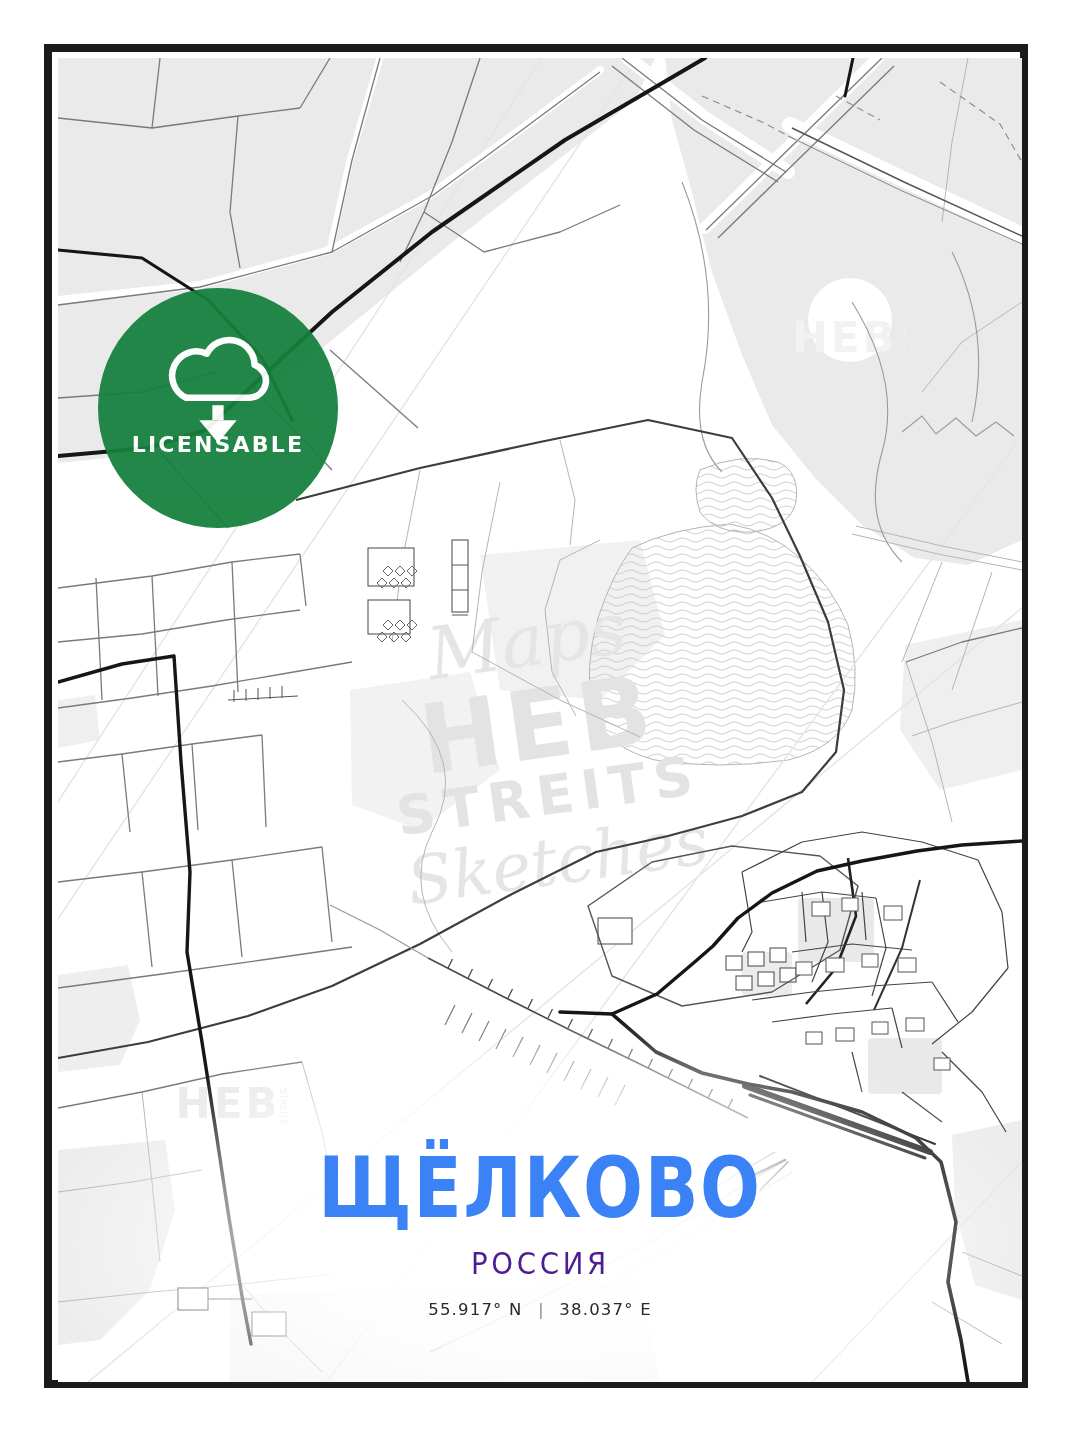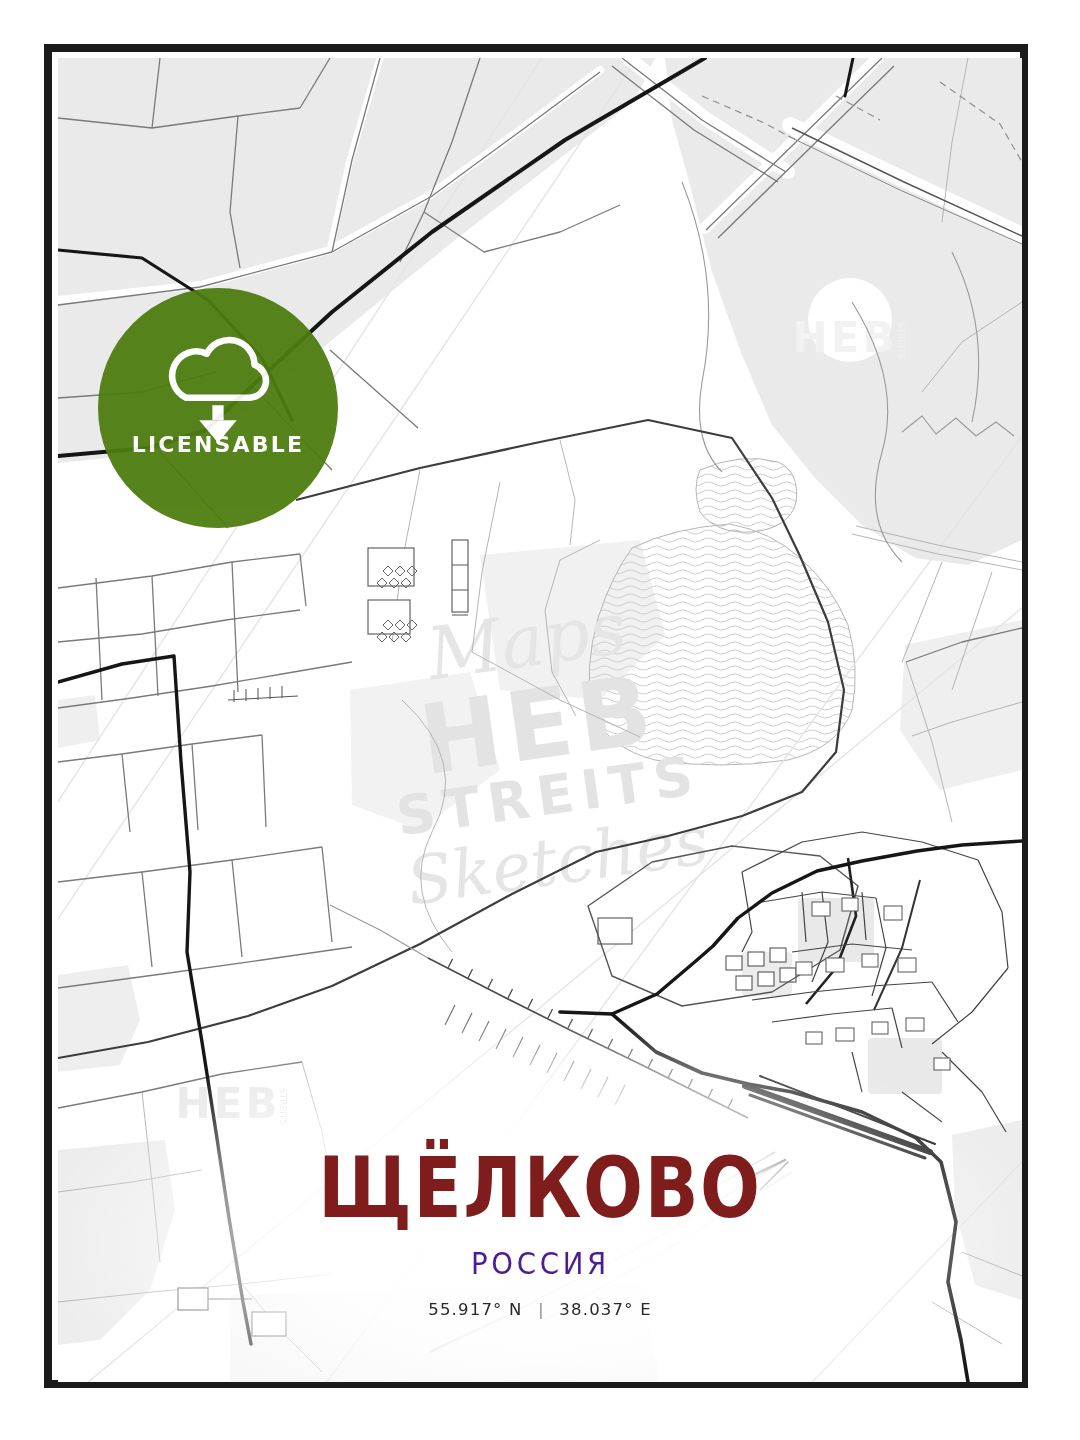--- a/index.html
+++ b/index.html
@@ -13,21 +13,21 @@
   .badge{position:absolute;left:98px;top:288px;width:240px;height:240px;border-radius:50%;
        opacity:.94;display:flex;flex-direction:column;align-items:center;}
   .badge-label{margin-top:144px;color:#ffffff;font-weight:bold;font-size:22px;letter-spacing:2.2px;
        text-align:center;white-space:nowrap;}
   .badge-icon{position:absolute;left:45px;top:16px;}
   
   .title-fade{position:absolute;left:58px;top:1020px;width:964px;height:362px;pointer-events:none;
       background:
         radial-gradient(ellipse 500px 230px at 50% 62%, rgba(255,255,255,.97) 0%, rgba(255,255,255,.88) 45%, rgba(255,255,255,0) 100%),
         radial-gradient(ellipse 330px 130px at 50% 40%, rgba(255,255,255,.85) 0%, rgba(255,255,255,0) 100%);}
-  .title-block{position:absolute;left:58px;width:964px;text-align:center;color:#7f1d1d;}
+  .title-block{position:absolute;left:58px;width:964px;text-align:center;color:#3b82f6;}
   .city-title{top:1146px;font-size:84px;font-weight:bold;line-height:1;}
   .city-title .scale{display:inline-block;transform:scaleX(.84);transform-origin:center;letter-spacing:2px;white-space:nowrap;}
   .country{top:1246px;font-size:30px;letter-spacing:4px;color:#4c1d95;}
   .country .scale{display:inline-block;transform:scaleX(.92);transform-origin:center;white-space:nowrap;}
   .coords{top:1300px;font-size:16.5px;letter-spacing:1.2px;color:#2a2a2a;}
   .coords .sep{display:inline-block;margin:0 15px;color:#444;transform:scaleX(.6);}
 </style>
 </head>
 <body>
 
@@ -260,21 +260,21 @@
     <path d="M750,1095 L925,1158" stroke-width="3"></path>
     <path d="M760,1076 L935,1144" stroke-width="2"></path>
     <path d="M785,1160 L748,1178" stroke-width="2.5"></path>
     <path d="M788,1162 L760,1190" stroke-width="1.5"></path>
   </g>
 </svg>
 </div>
 
 <div class="title-fade"></div>
 
-<div class="badge" style="background:#4d7c0f;">
+<div class="badge" style="background:#15803d;">
   <svg class="badge-icon" width="150" height="150" viewBox="0 0 160 160">
     <path d="M46,100 H114 A18,18 0 0 0 119,65 A27,27 0 0 0 68,53 A21,21 0 0 0 46,100 Z" fill="none" stroke="#ffffff" stroke-width="7" stroke-linejoin="round"></path>
     <rect x="74" y="108" width="12" height="16" fill="#ffffff"></rect>
     <polygon points="60,124 100,124 80,148" fill="#ffffff"></polygon>
   </svg>
   <div class="badge-label">LICENSABLE</div>
 </div>
 
 <div class="title-block city-title" style="position:absolute;">
   <span class="scale">ЩЁЛКОВО</span>

